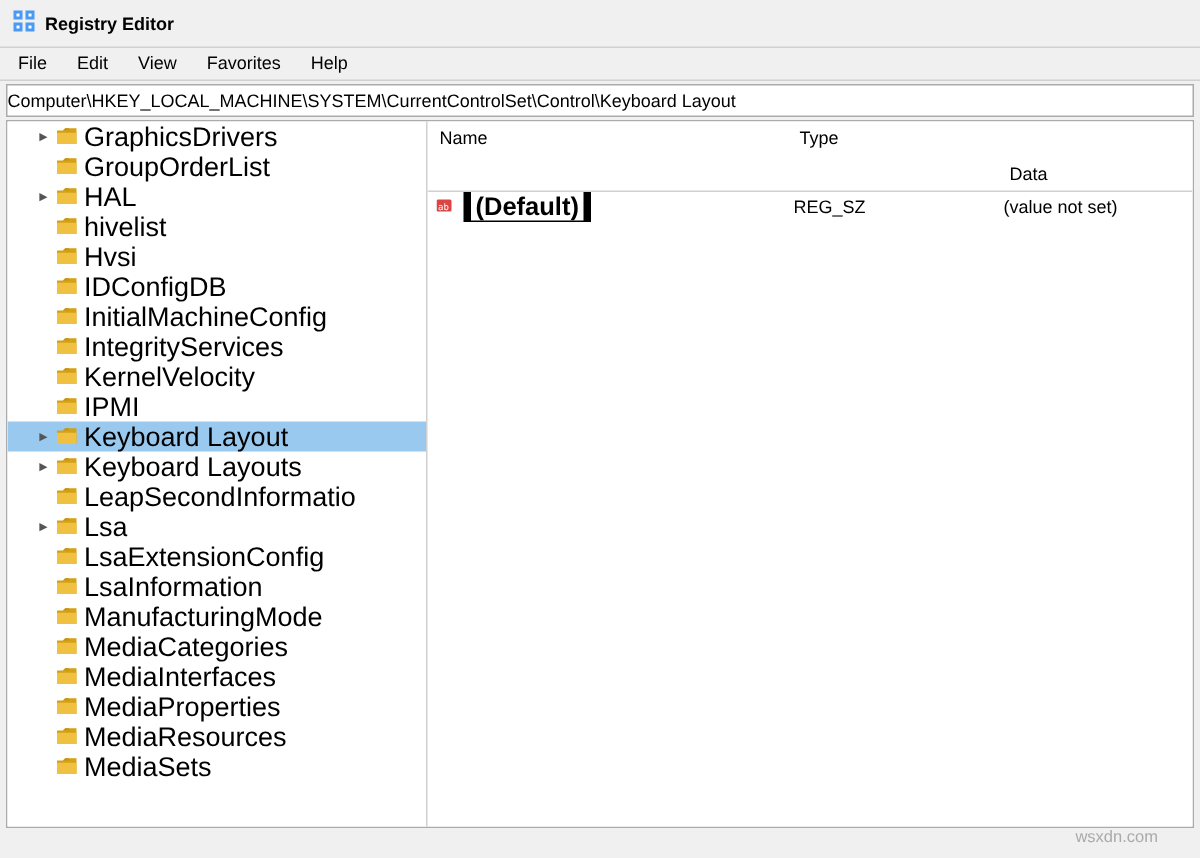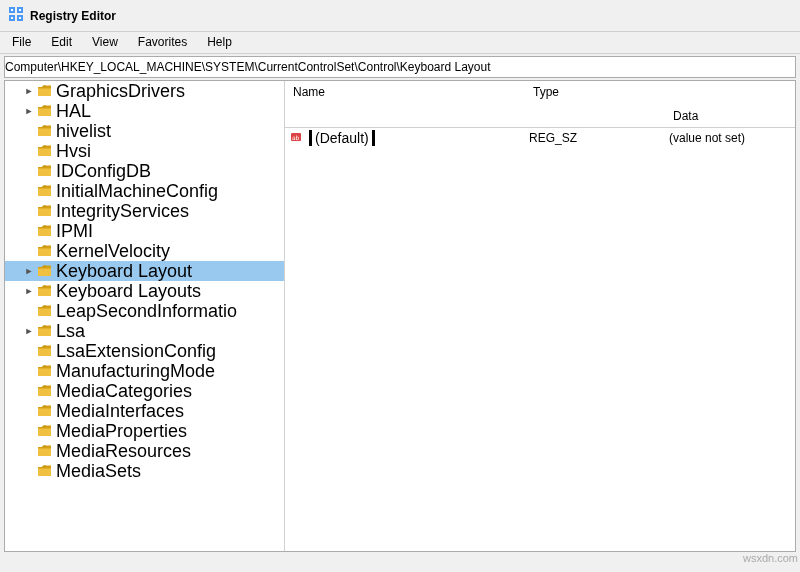--- a/index.html
+++ b/index.html
@@ -156,23 +156,24 @@
       overflow: hidden;
       text-overflow: ellipsis;
       white-space: nowrap;
     }
     .reg-name-cell { width: 220px; }
     .reg-type-cell { width: 140px; }
     .reg-data-cell { flex: 1; }
 
     .default-badge {
       background: #fff;
-      border: 3px solid #000000;
+      border: 5px solid #000000;
       padding: 0 3px;
-      font-size: 14px;
+      font-size: 17px;
+      font-weight: bold;
     }
 
     .watermark {
       position: absolute;
       bottom: 8px;
       right: 12px;
       color: #999;
       font-size: 11px;
     }
 
@@ -226,20 +227,29 @@
     <div class="tree-item">
           <span class="expander" style="margin-left: 16px; font-size: 9px; color: rgb(85, 85, 85);">►</span>
           <svg viewBox="0 0 16 14" width="16" height="14" style="flex-shrink: 0; margin-right: 3px;">
     <path d="M1,3 L5,3 L6.5,1.5 L14,1.5 L14,12 L1,12 Z" fill="#d4a017"></path>
     <path d="M1,4.5 L14,4.5 L14,12 L1,12 Z" fill="#f0c040"></path>
     <path d="M1,3 L5,3 L6.5,1.5 L9,1.5 L9,3 Z" fill="#c8960c"></path>
   </svg>
           <span class="item-label">GraphicsDrivers</span>
         </div>
         <div class="tree-item">
+          <span class="expander" style="margin-left: 16px; width: 16px;"></span>
+          <svg viewBox="0 0 16 14" width="16" height="14" style="flex-shrink: 0; margin-right: 3px;">
+    <path d="M1,3 L5,3 L6.5,1.5 L14,1.5 L14,12 L1,12 Z" fill="#d4a017"></path>
+    <path d="M1,4.5 L14,4.5 L14,12 L1,12 Z" fill="#f0c040"></path>
+    <path d="M1,3 L5,3 L6.5,1.5 L9,1.5 L9,3 Z" fill="#c8960c"></path>
+  </svg>
+          <span class="item-label">GroupOrderList</span>
+        </div>
+        <div class="tree-item">
           <span class="expander" style="margin-left: 16px; font-size: 9px; color: rgb(85, 85, 85);">►</span>
           <svg viewBox="0 0 16 14" width="16" height="14" style="flex-shrink: 0; margin-right: 3px;">
     <path d="M1,3 L5,3 L6.5,1.5 L14,1.5 L14,12 L1,12 Z" fill="#d4a017"></path>
     <path d="M1,4.5 L14,4.5 L14,12 L1,12 Z" fill="#f0c040"></path>
     <path d="M1,3 L5,3 L6.5,1.5 L9,1.5 L9,3 Z" fill="#c8960c"></path>
   </svg>
           <span class="item-label">HAL</span>
         </div>
         <div class="tree-item">
           <span class="expander" style="margin-left: 16px; width: 16px;"></span>
@@ -286,30 +296,30 @@
   </svg>
           <span class="item-label">IntegrityServices</span>
         </div>
         <div class="tree-item">
           <span class="expander" style="margin-left: 16px; width: 16px;"></span>
           <svg viewBox="0 0 16 14" width="16" height="14" style="flex-shrink: 0; margin-right: 3px;">
     <path d="M1,3 L5,3 L6.5,1.5 L14,1.5 L14,12 L1,12 Z" fill="#d4a017"></path>
     <path d="M1,4.5 L14,4.5 L14,12 L1,12 Z" fill="#f0c040"></path>
     <path d="M1,3 L5,3 L6.5,1.5 L9,1.5 L9,3 Z" fill="#c8960c"></path>
   </svg>
+          <span class="item-label">KernelVelocity</span>
+        </div>
+        <div class="tree-item">
+          <span class="expander" style="margin-left: 16px; width: 16px;"></span>
+          <svg viewBox="0 0 16 14" width="16" height="14" style="flex-shrink: 0; margin-right: 3px;">
+    <path d="M1,3 L5,3 L6.5,1.5 L14,1.5 L14,12 L1,12 Z" fill="#d4a017"></path>
+    <path d="M1,4.5 L14,4.5 L14,12 L1,12 Z" fill="#f0c040"></path>
+    <path d="M1,3 L5,3 L6.5,1.5 L9,1.5 L9,3 Z" fill="#c8960c"></path>
+  </svg>
           <span class="item-label">IPMI</span>
-        </div>
-        <div class="tree-item">
-          <span class="expander" style="margin-left: 16px; width: 16px;"></span>
-          <svg viewBox="0 0 16 14" width="16" height="14" style="flex-shrink: 0; margin-right: 3px;">
-    <path d="M1,3 L5,3 L6.5,1.5 L14,1.5 L14,12 L1,12 Z" fill="#d4a017"></path>
-    <path d="M1,4.5 L14,4.5 L14,12 L1,12 Z" fill="#f0c040"></path>
-    <path d="M1,3 L5,3 L6.5,1.5 L9,1.5 L9,3 Z" fill="#c8960c"></path>
-  </svg>
-          <span class="item-label">KernelVelocity</span>
         </div>
         <div class="tree-item selected">
           <span class="expander" style="margin-left: 16px; font-size: 9px; color: rgb(85, 85, 85);">►</span>
           <svg viewBox="0 0 16 14" width="16" height="14" style="flex-shrink: 0; margin-right: 3px;">
     <path d="M1,3 L5,3 L6.5,1.5 L14,1.5 L14,12 L1,12 Z" fill="#d4a017"></path>
     <path d="M1,4.5 L14,4.5 L14,12 L1,12 Z" fill="#f0c040"></path>
     <path d="M1,3 L5,3 L6.5,1.5 L9,1.5 L9,3 Z" fill="#c8960c"></path>
   </svg>
           <span class="item-label">Keyboard Layout</span>
         </div>
@@ -341,20 +351,29 @@
           <span class="item-label">Lsa</span>
         </div>
         <div class="tree-item">
           <span class="expander" style="margin-left: 16px; width: 16px;"></span>
           <svg viewBox="0 0 16 14" width="16" height="14" style="flex-shrink: 0; margin-right: 3px;">
     <path d="M1,3 L5,3 L6.5,1.5 L14,1.5 L14,12 L1,12 Z" fill="#d4a017"></path>
     <path d="M1,4.5 L14,4.5 L14,12 L1,12 Z" fill="#f0c040"></path>
     <path d="M1,3 L5,3 L6.5,1.5 L9,1.5 L9,3 Z" fill="#c8960c"></path>
   </svg>
           <span class="item-label">LsaExtensionConfig</span>
+        </div>
+        <div class="tree-item">
+          <span class="expander" style="margin-left: 16px; width: 16px;"></span>
+          <svg viewBox="0 0 16 14" width="16" height="14" style="flex-shrink: 0; margin-right: 3px;">
+    <path d="M1,3 L5,3 L6.5,1.5 L14,1.5 L14,12 L1,12 Z" fill="#d4a017"></path>
+    <path d="M1,4.5 L14,4.5 L14,12 L1,12 Z" fill="#f0c040"></path>
+    <path d="M1,3 L5,3 L6.5,1.5 L9,1.5 L9,3 Z" fill="#c8960c"></path>
+  </svg>
+          <span class="item-label">LsaInformation</span>
         </div>
         <div class="tree-item">
           <span class="expander" style="margin-left: 16px; width: 16px;"></span>
           <svg viewBox="0 0 16 14" width="16" height="14" style="flex-shrink: 0; margin-right: 3px;">
     <path d="M1,3 L5,3 L6.5,1.5 L14,1.5 L14,12 L1,12 Z" fill="#d4a017"></path>
     <path d="M1,4.5 L14,4.5 L14,12 L1,12 Z" fill="#f0c040"></path>
     <path d="M1,3 L5,3 L6.5,1.5 L9,1.5 L9,3 Z" fill="#c8960c"></path>
   </svg>
           <span class="item-label">ManufacturingMode</span>
         </div>
@@ -420,13 +439,13 @@
   </svg></div>
           <div class="reg-cell reg-name-cell"><span class="default-badge">(Default)</span></div>
           <div class="reg-cell reg-type-cell">REG_SZ</div>
           <div class="reg-cell reg-data-cell">(value not set)</div>
         </div>
       </div>
   </div>
 
 </div>
 
-<div class="watermark" style="position:fixed; bottom:8px; right:2px; color:#aaa; font-size:11px;">wsxdn.com</div>
+<div class="watermark" style="position:fixed; bottom:8px; right:28px; color:#aaa; font-size:11px;">wsxdn.com</div>
 
 </body></html>

